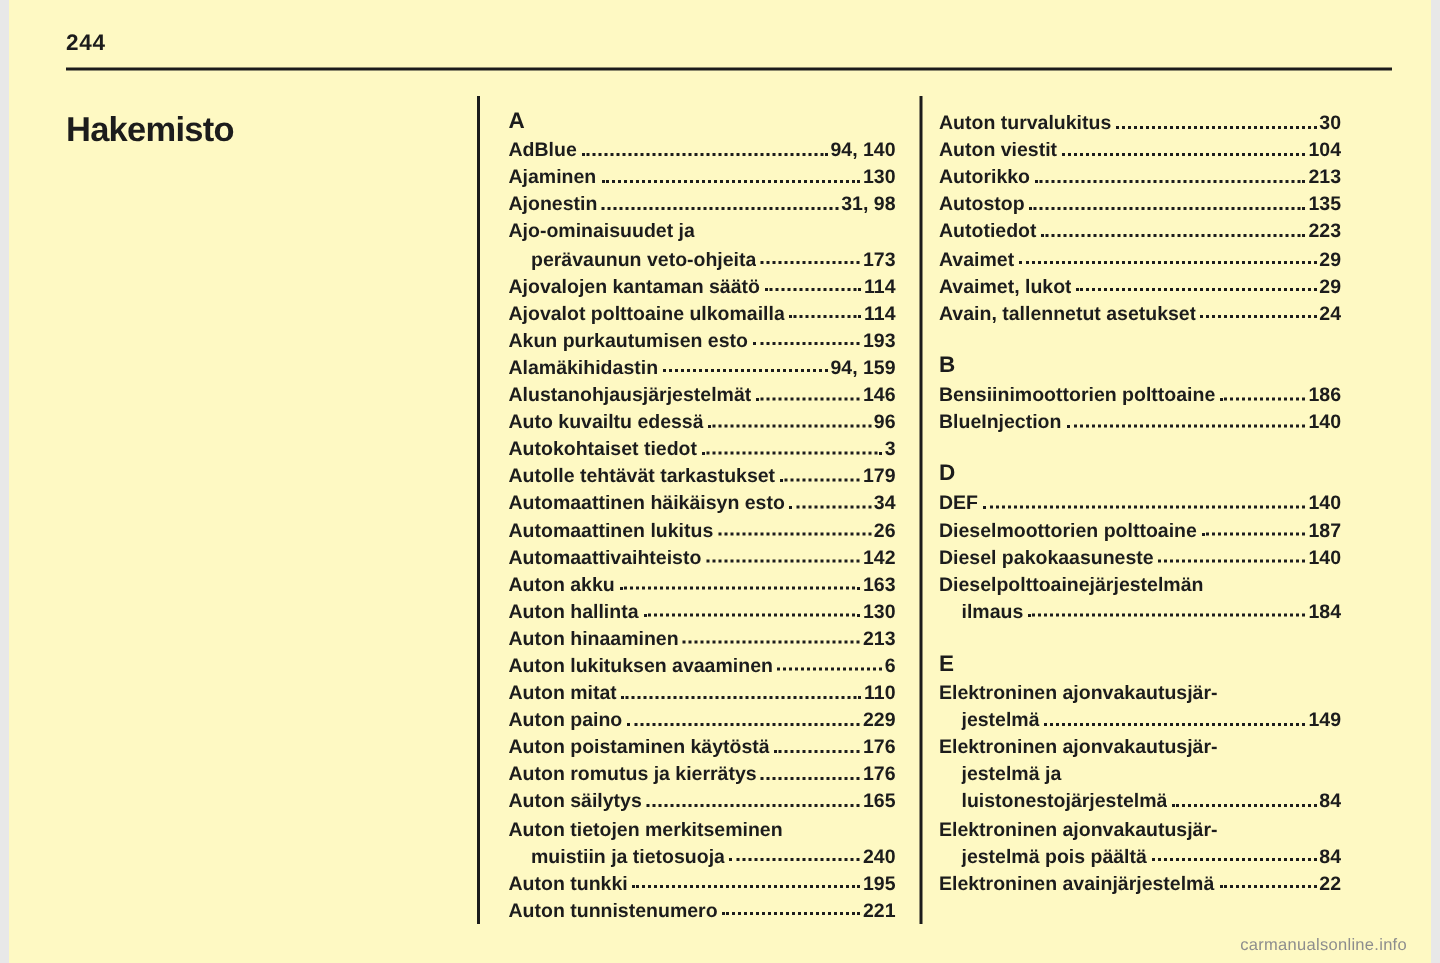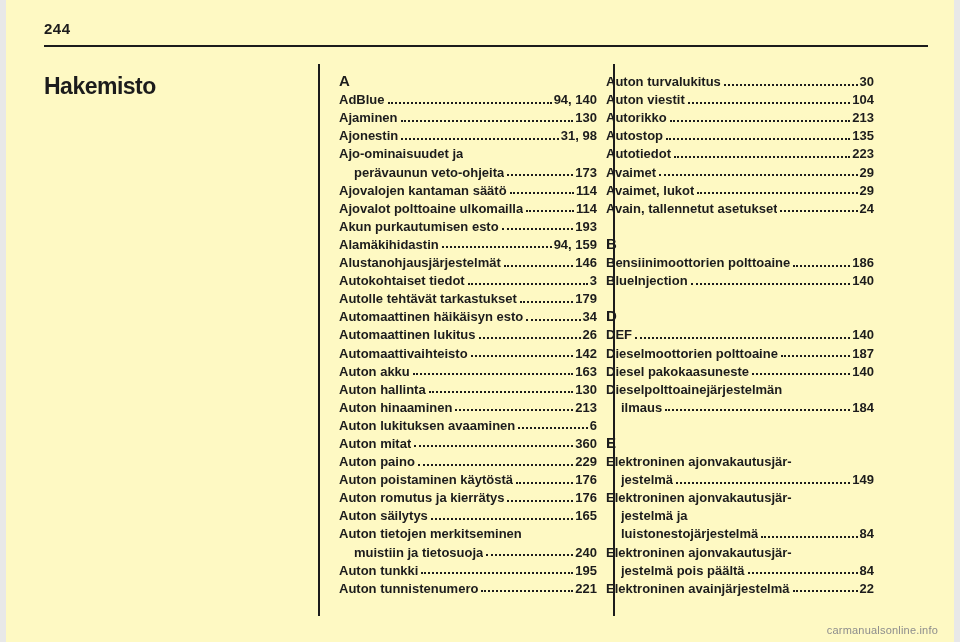--- a/index.html
+++ b/index.html
@@ -26,21 +26,21 @@
   }
   .vrule{
     position:absolute;top:64px;height:552px;width:2px;background:#1c1c1c;
   }
   .vrule1{left:312px;}
   .vrule2{left:607px;}
   .col{
     position:absolute;top:71px;
   }
   .col1{left:333px;width:258px;}
-  .col2{left:600px;width:268px;}
+  .col2{left:620px;width:268px;}
   .ln{
     display:flex;align-items:flex-end;
     height:18.1px;
     font-size:13px;font-weight:700;
     white-space:nowrap;
   }
   .ln .t{flex:0 1 auto;overflow:hidden;}
   .ln .p{flex:0 0 auto;}
   .ln .leader{
     flex:1 1 auto;min-width:10px;
@@ -111,20 +111,25 @@
         <span class="t">Alamäkihidastin</span>
         <span class="leader"></span>
         <span class="p">94, 159</span>
       </div>
       <div class="ln">
         <span class="t">Alustanohjausjärjestelmät</span>
         <span class="leader"></span>
         <span class="p">146</span>
       </div>
       <div class="ln">
+        <span class="t">Auto kuvailtu edessä</span>
+        <span class="leader"></span>
+        <span class="p">96</span>
+      </div>
+      <div class="ln">
         <span class="t">Autokohtaiset tiedot</span>
         <span class="leader"></span>
         <span class="p">3</span>
       </div>
       <div class="ln">
         <span class="t">Autolle tehtävät tarkastukset</span>
         <span class="leader"></span>
         <span class="p">179</span>
       </div>
       <div class="ln">
@@ -158,21 +163,21 @@
         <span class="p">213</span>
       </div>
       <div class="ln">
         <span class="t">Auton lukituksen avaaminen</span>
         <span class="leader"></span>
         <span class="p">6</span>
       </div>
       <div class="ln">
         <span class="t">Auton mitat</span>
         <span class="leader"></span>
-        <span class="p">360</span>
+        <span class="p">110</span>
       </div>
       <div class="ln">
         <span class="t">Auton paino</span>
         <span class="leader"></span>
         <span class="p">229</span>
       </div>
       <div class="ln">
         <span class="t">Auton poistaminen käytöstä</span>
         <span class="leader"></span>
         <span class="p">176</span>

